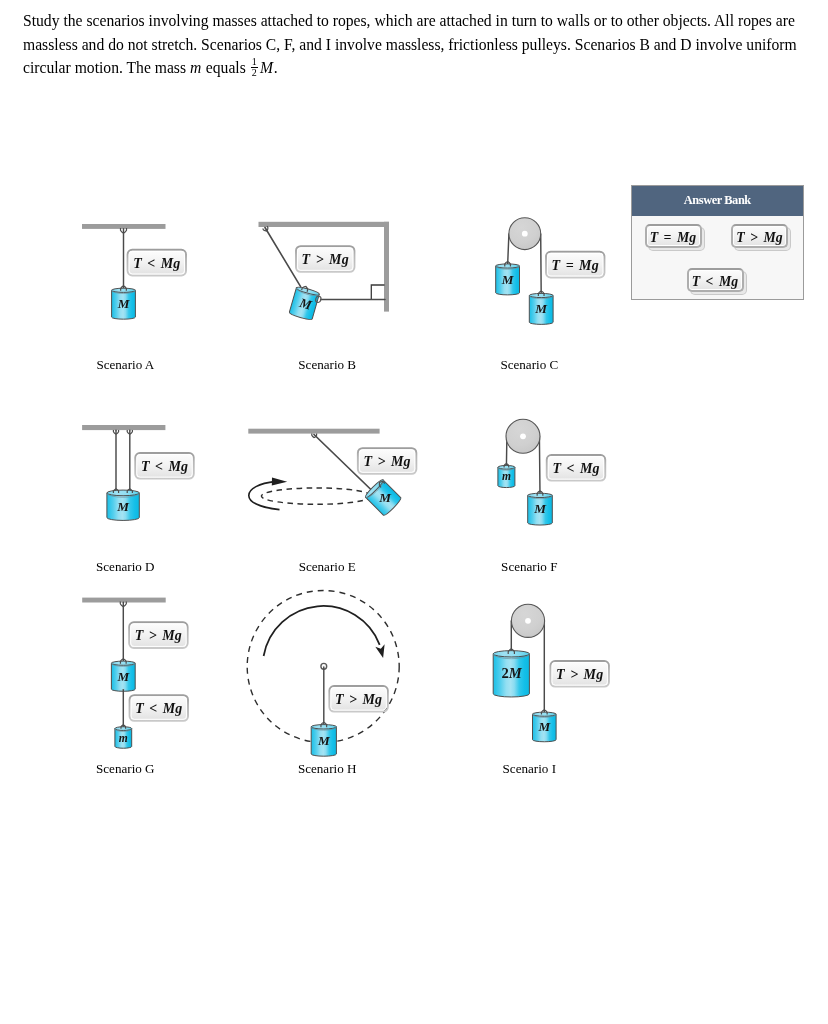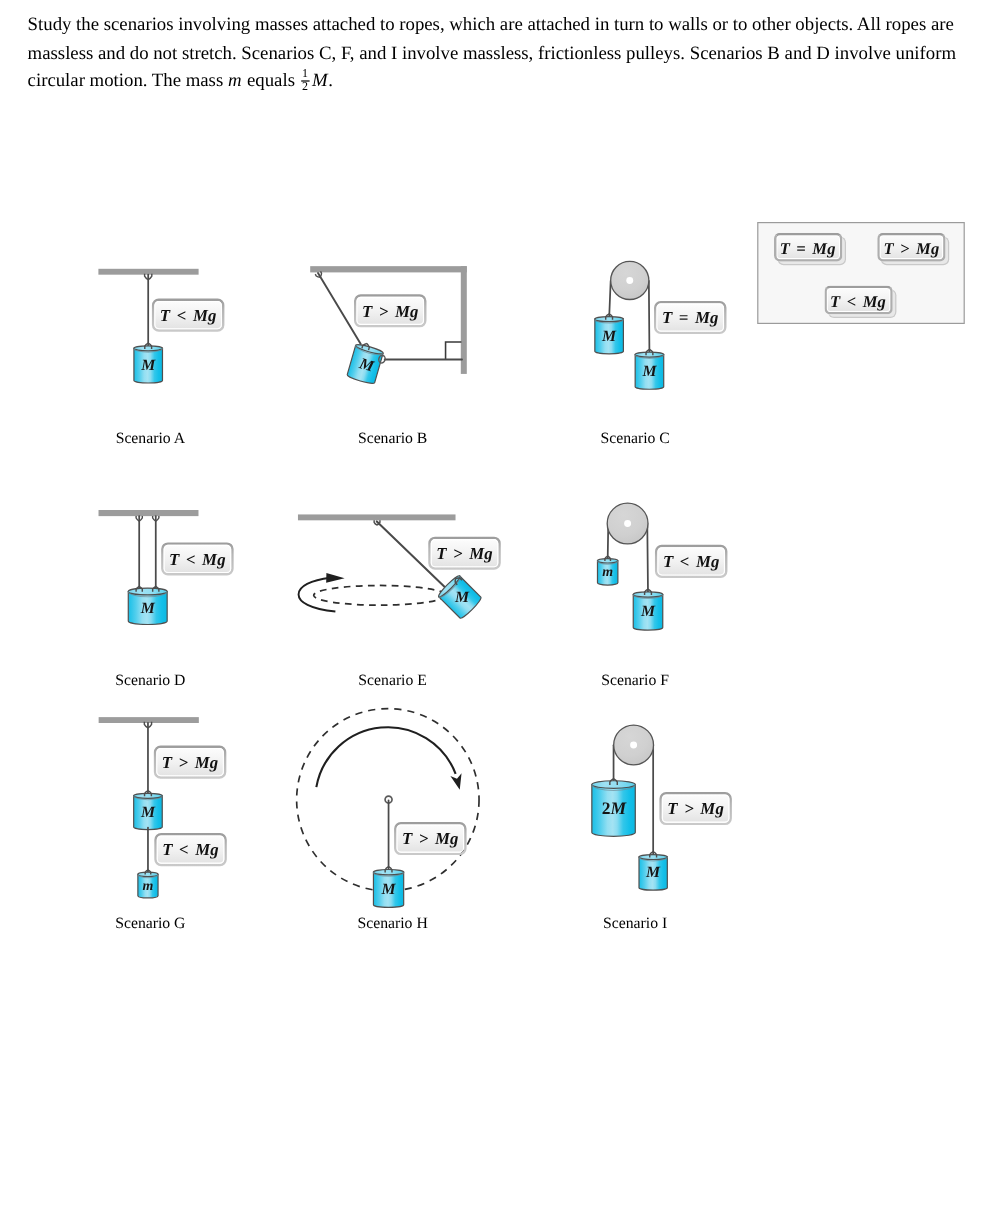--- a/index.html
+++ b/index.html
@@ -282,19 +282,20 @@
   <text x="544.30" y="731.20" class="mlab" font-size="13.2" text-anchor="middle">M</text>
   <g>
     <rect x="550.50" y="661.00" width="58.40" height="25.60" rx="4.6" ry="4.6" fill="none" stroke="url(#tagEdge)" stroke-width="2"></rect>
     <rect x="552.00" y="662.50" width="55.40" height="22.60" rx="3.4" ry="3.4" fill="url(#tagGrad)" stroke="#ffffff" stroke-width="0.9"></rect>
     <text x="579.70" y="678.70" class="tlab" font-size="14" text-anchor="middle">T &gt; Mg</text>
   </g>
   </g>
   <text x="529.30" y="773.20" class="slab" font-size="13.1" text-anchor="middle">Scenario I</text>
   </svg>
   <div class="bank">
+    <div class="bank-head">Answer Bank</div>
     <div class="bank-body">
       <div class="chip" style="left:12.5px;top:8.3px;width:57px;height:24px;line-height:24px;">T = Mg</div>
       <div class="chip" style="left:99px;top:8.3px;width:57px;height:24px;line-height:24px;">T &gt; Mg</div>
       <div class="chip" style="left:54.5px;top:52px;width:57px;height:24px;line-height:24px;">T &lt; Mg</div>
     </div>
   </div>
 </div>
 
 </body></html>

